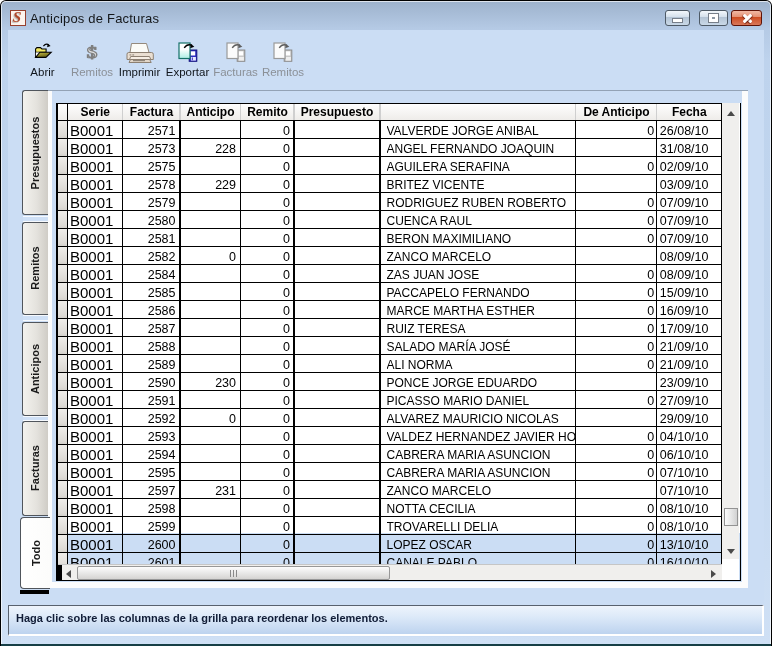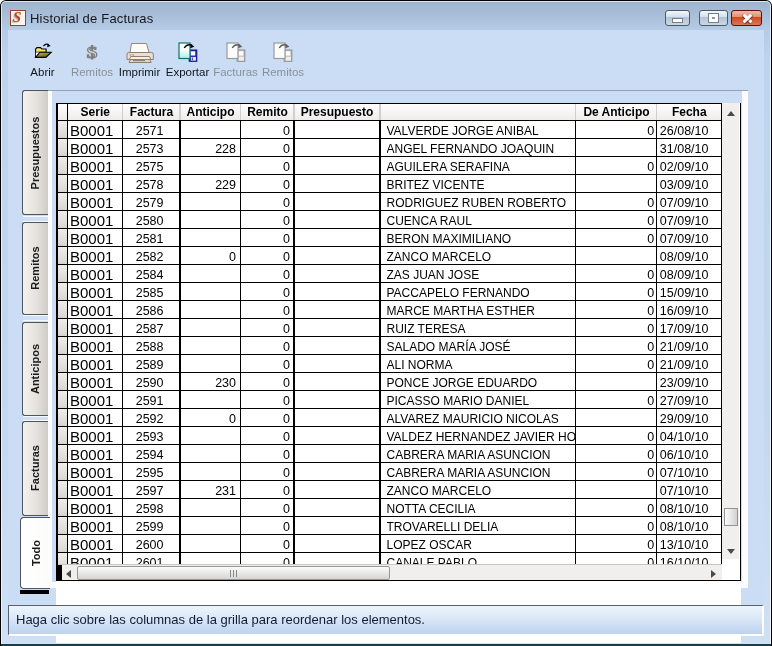--- a/index.html
+++ b/index.html
@@ -36,21 +36,21 @@
 .wb{position:absolute;background:#fcfcfc;}
 
 .vtab{position:absolute;left:14px;width:25.5px;border:1px solid #50555c;border-right:none;border-radius:3px 0 0 3px;
  background:linear-gradient(90deg,#f3f2ee,#e4e2dd 55%,#cfccc6);}
 .vtab span{position:absolute;left:50%;top:50%;transform:translate(-50%,-50%) rotate(-90deg);
  font-size:11px;font-weight:bold;color:#1a1a1a;white-space:nowrap;}
 .vtab.active{left:12px;width:30px;background:linear-gradient(90deg,#fff,#fcfcfb);border-radius:4px 0 0 4px;}
 .tgap{position:absolute;left:14.5px;width:25px;background:#cfe0f6;border-top:1.3px solid #f6f9fd;border-bottom:1.3px solid #f6f9fd;}
 #todoline{position:absolute;left:12px;top:559.5px;width:28.5px;height:4px;background:#000;}
 
-#grid{position:absolute;left:48px;top:73px;width:685px;height:540px;background:#fff;}
+#grid{position:absolute;left:48px;top:73px;width:685px;height:430px;background:#fff;}
 .gl{position:absolute;background:#000;}
 .glh{position:absolute;background:#cfcfcf;}
 #ghead{position:absolute;left:0;top:0;width:666px;height:18px;background:linear-gradient(#ffffff,#edebe8);}
 .hcell{position:absolute;top:1px;height:18px;line-height:17px;text-align:center;font-weight:bold;font-size:12px;color:#000;}
 #gsel{position:absolute;left:0;top:0;width:11px;height:461px;background:repeating-linear-gradient(to bottom,#efede9 0,#dedbd6 14px,#d3d0ca 18px);}
 .gcol{position:absolute;top:18.8px;line-height:18px;font-size:12.5px;color:#000;white-space:pre;overflow:hidden;height:443px;}
 .r{text-align:right;}
 #rowlines{position:absolute;left:0;top:18px;width:666px;height:443px;background-position:0 0.8px;
  background:repeating-linear-gradient(to bottom, transparent 0, transparent 16.6px, #000 16.6px, #000 18px);}
 
@@ -64,29 +64,29 @@
 #blackbox{position:absolute;left:1px;top:0px;width:4.5px;height:16px;background:#000;}
 #hsb .lt{position:absolute;left:10px;top:4.5px;width:0;height:0;border-top:4px solid transparent;border-bottom:4px solid transparent;border-right:5.5px solid #4a4a4a;}
 #hsb .rt{position:absolute;left:655px;top:4.5px;width:0;height:0;border-top:4px solid transparent;border-bottom:4px solid transparent;border-left:5.5px solid #4a4a4a;}
 #hthumb{position:absolute;left:21px;top:1px;width:313px;height:14px;background:linear-gradient(#fdfdfd,#d5d4d2);border:1px solid #979797;border-radius:2px;}
 #hthumb .grip{position:absolute;left:50%;top:3px;width:8px;height:7px;margin-left:-4px;
  background:repeating-linear-gradient(90deg,#8a8a8a 0,#8a8a8a 1px,transparent 1px,transparent 3px);}
 
 #status{position:absolute;left:0px;top:575px;width:756px;height:31px;
  border-top:1px solid #58616e;border-left:1px solid #58616e;border-bottom:2px solid #fff;border-right:2px solid #fff;
  background:linear-gradient(#eef4fc,#dce9f8 40%,#bdd3ef);}
-#status span{position:absolute;left:7px;top:6px;font-weight:normal;font-size:13px;color:#101c36;}
+#status span{position:absolute;left:7px;top:6px;font-weight:bold;font-size:11px;color:#101c36;}
 </style></head>
 <body>
 <div id="win"></div>
 <div id="frame"></div>
 <div id="ticon">
     <span class="s">S</span>
   </div>
-<div id="title">Historial de Facturas</div>
+<div id="title">Anticipos de Facturas</div>
 <div class="capbtn" id="bmin">
     <div class="g"></div>
   </div>
 <div class="capbtn" id="bmax">
     <div class="g"></div>
     <div class="g2"></div>
   </div>
 <div class="capbtn" id="bclose">
     <div class="x1"></div>
     <div class="x2"></div>
@@ -223,21 +223,21 @@
 B0001
 B0001
 B0001
 B0001
 B0001
 B0001
 B0001
 B0001
 B0001
 B0001</div>
-    <div class="gcol r" style="left:54px;width:53.5px;padding-left:19px;">2571
+    <div class="gcol r" style="left:66px;width:53.5px;padding-left:19px;">2571
 2573
 2575
 2578
 2579
 2580
 2581
 2582
 2584
 2585
 2586

